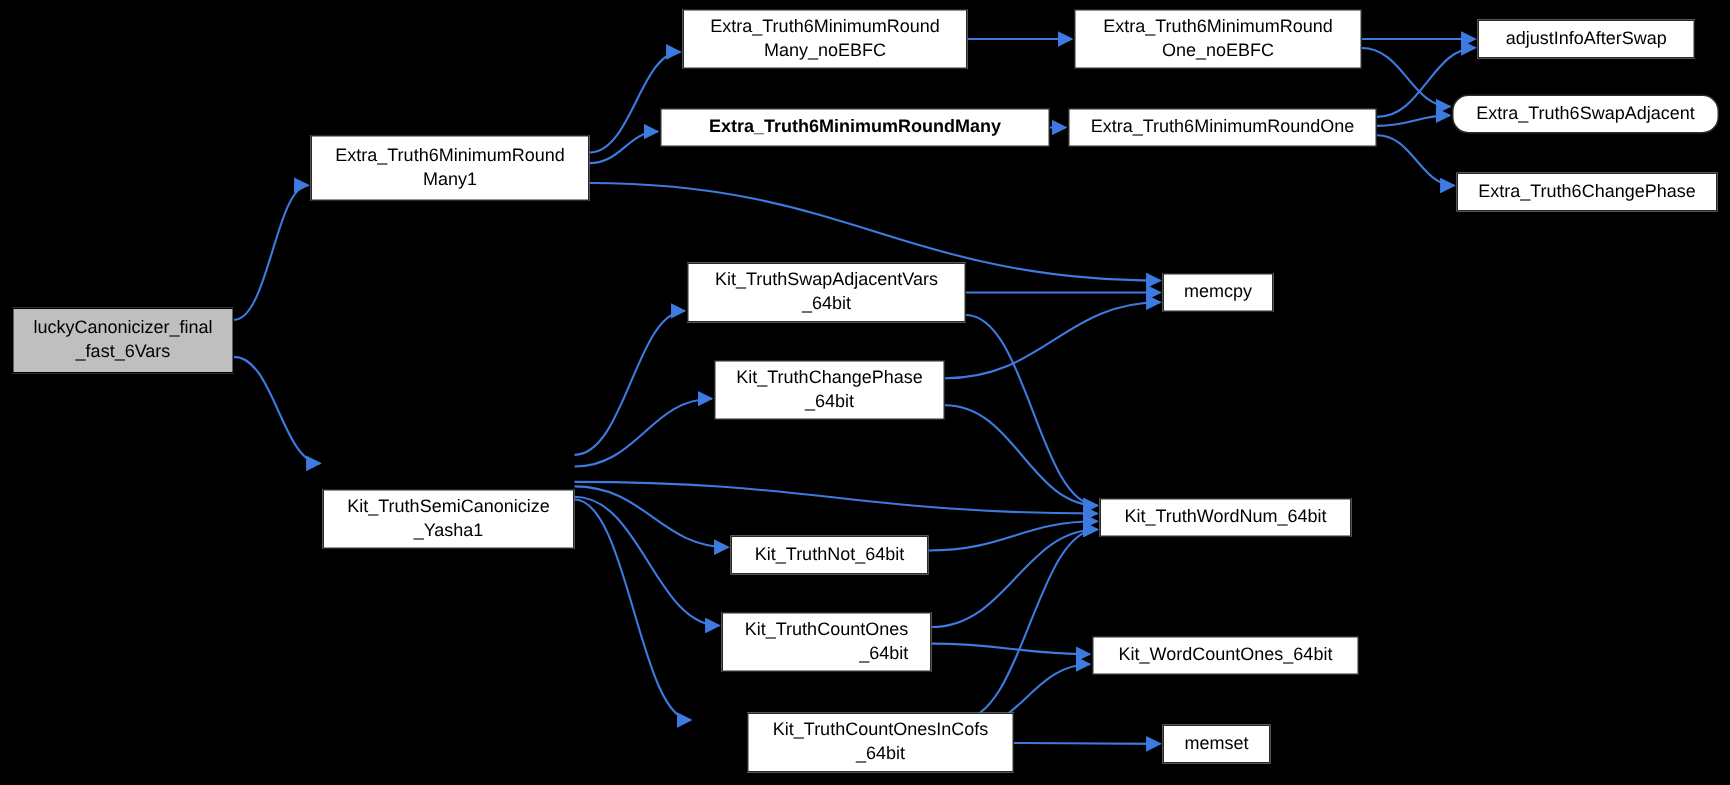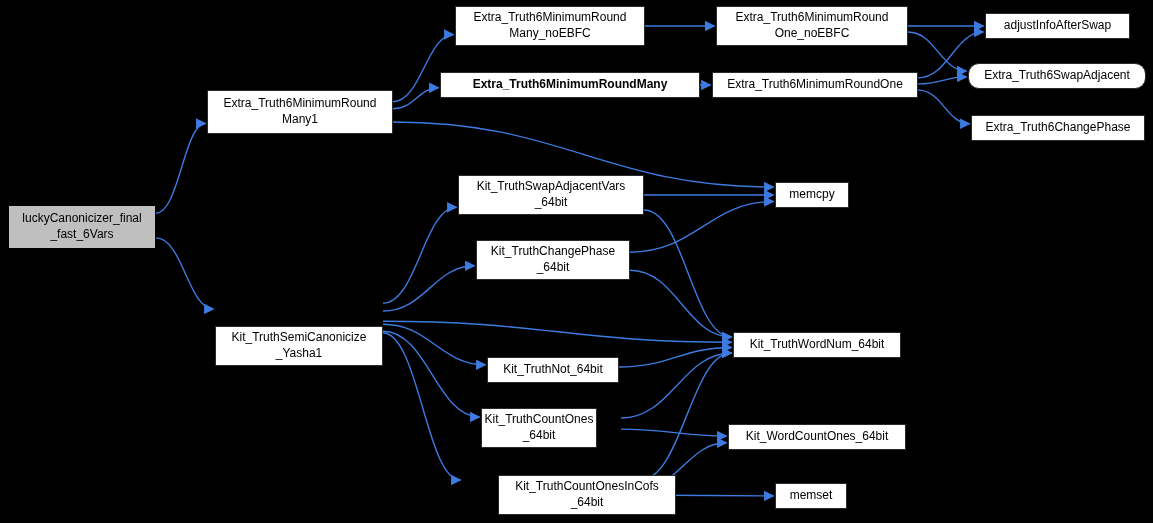--- a/index.html
+++ b/index.html
@@ -119,21 +119,21 @@
   <div class="node" style="left:476px; top:240px; width:154px; height:40px;">Kit_TruthChangePhase
 _64bit</div>
 
   <div class="node" style="left:215px; top:308px; width:168px; height:40px;margin-top:18px;">Kit_TruthSemiCanonicize
 _Yasha1</div>
 
   <div class="node" style="left:733px; top:332px; width:168px; height:26px;">Kit_TruthWordNum_64bit</div>
 
   <div class="node" style="left:487px; top:357px; width:132px; height:26px;text-align:right;">Kit_TruthNot_64bit</div>
 
-  <div class="node" style="left:481px; top:408px; width:116px; height:40px;">Kit_TruthCountOnes
+  <div class="node" style="left:481px; top:408px; width:140px; height:40px;text-align:right;">Kit_TruthCountOnes
 _64bit</div>
 
   <div class="node" style="left:728px; top:424px; width:178px; height:26px;text-align:center;">Kit_WordCountOnes_64bit</div>
 
   <div class="node" style="left:462px; top:475px; width:178px; height:40px;margin-left:36px;">Kit_TruthCountOnesInCofs
 _64bit</div>
 
   <div class="node" style="left:775px; top:483px; width:72px; height:26px;">memset</div>
 
 </div>

